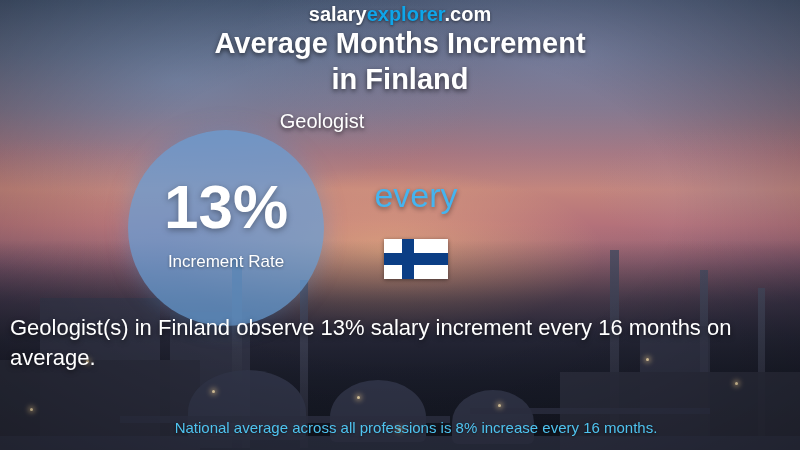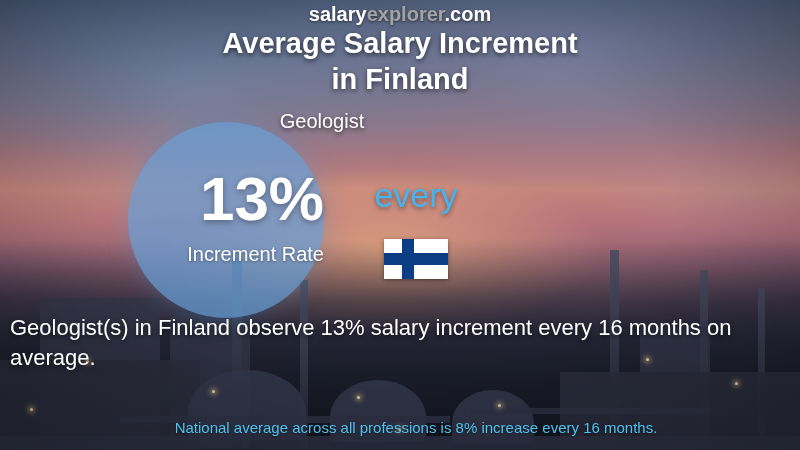--- a/index.html
+++ b/index.html
@@ -108,21 +108,21 @@
     left: 0;
     width: 800px;
     text-align: center;
     font-size: 20px;
     font-weight: bold;
     letter-spacing: 0px;
     line-height: 22px;
     text-shadow: 0 1px 3px rgba(0,0,0,0.55);
   }
   .brand .s1 { color: #ffffff; }
-  .brand .s2 { color: #a3a3a3; }
+  .brand .s2 { color: #0ea5e9; }
   .brand .s3 { color: #ffffff; }
 
   .title {
     position: absolute;
     top: 25px;
     left: 0;
     width: 800px;
     text-align: center;
     color: #ffffff;
     font-size: 29px;
@@ -147,34 +147,34 @@
     position: absolute;
     border-radius: 50%;
     background: rgba(103,160,216,0.72);
     box-shadow: 0 0 22px rgba(80,140,200,0.35);
     text-align: center;
     display: flex;
     flex-direction: column;
     align-items: center;
     justify-content: center;
   }
-  .bubble-left { left: 128px; top: 122px; width: 196px; height: 196px; align-items: flex-end; }
+  .bubble-left { left: 128px; top: 130px; width: 196px; height: 196px; }
   .bubble-right { left: 508px; top: 122px; width: 196px; height: 196px; }
 
   .bubble-value {
     color: #ffffff;
     font-size: 62px;
     font-weight: bold;
     line-height: 62px;
     text-shadow: 0 2px 6px rgba(0,0,0,0.35);
     margin-top: -6px;
   }
   .bubble-label {
     color: #ffffff;
-    font-size: 20px;
+    font-size: 17px;
     font-weight: normal;
     line-height: 24px;
     margin-top: 12px;
     text-shadow: 0 1px 3px rgba(0,0,0,0.4);
   }
 
   .every {
     position: absolute;
     top: 176px;
     left: 340px;
@@ -279,21 +279,21 @@
 
   <div class="bg-layer bg-vignette"></div>
 
   <div class="content">
 
     <div class="brand">
       <span class="s1">salary</span><span class="s2">explorer</span><span class="s3">.com</span>
     </div>
 
     <div class="title">
-      <div>Average Salary Increment</div>
+      <div>Average Months Increment</div>
       <div>in Finland</div>
     </div>
 
     <div class="subtitle">Geologist</div>
 
     <div class="bubble bubble-left">
       <div class="bubble-value">13%</div>
       <div class="bubble-label">Increment Rate</div>
     </div>
 

